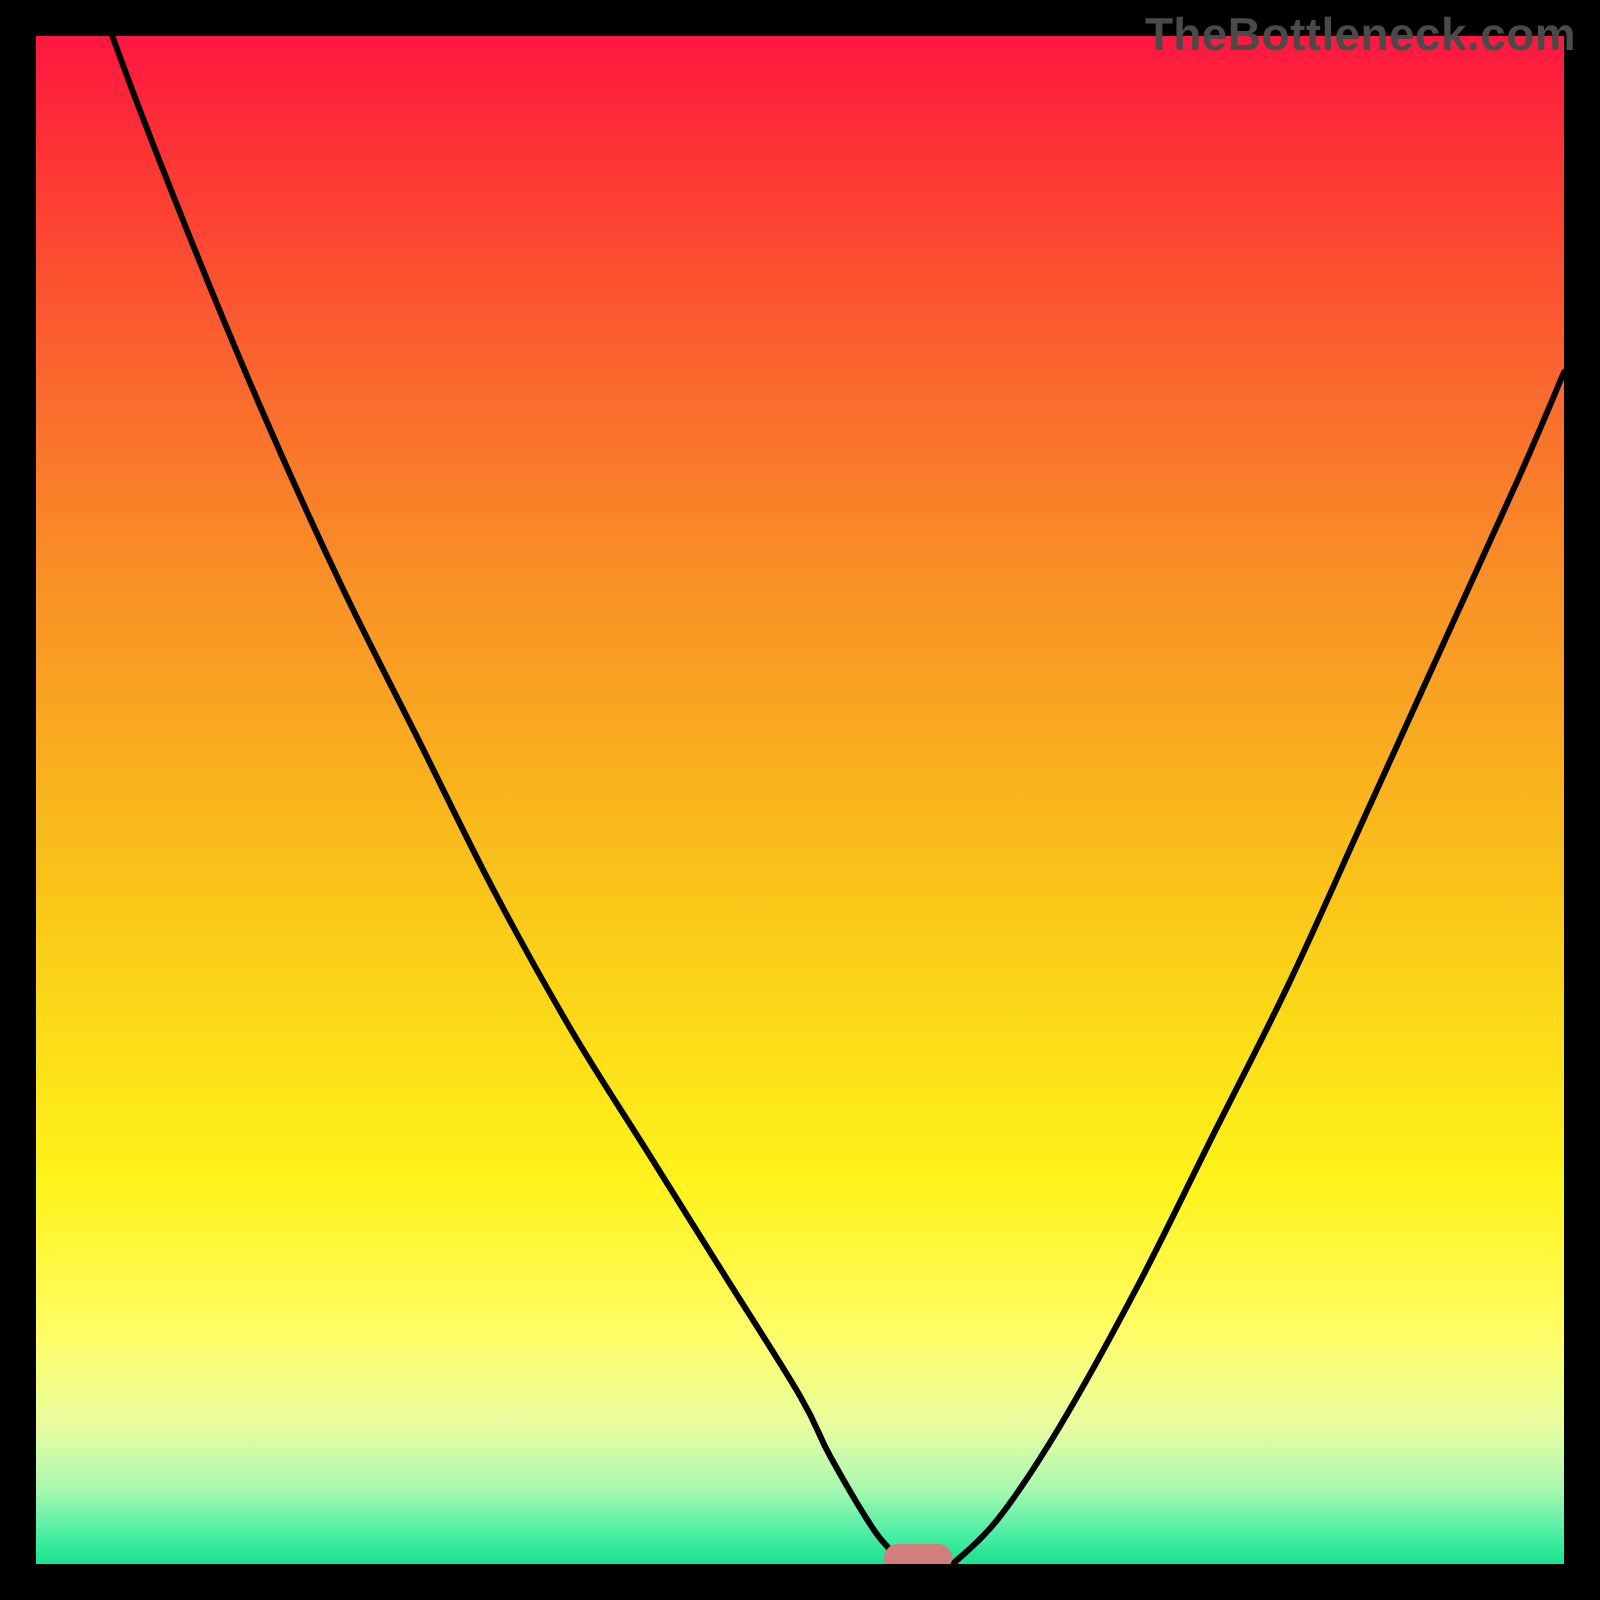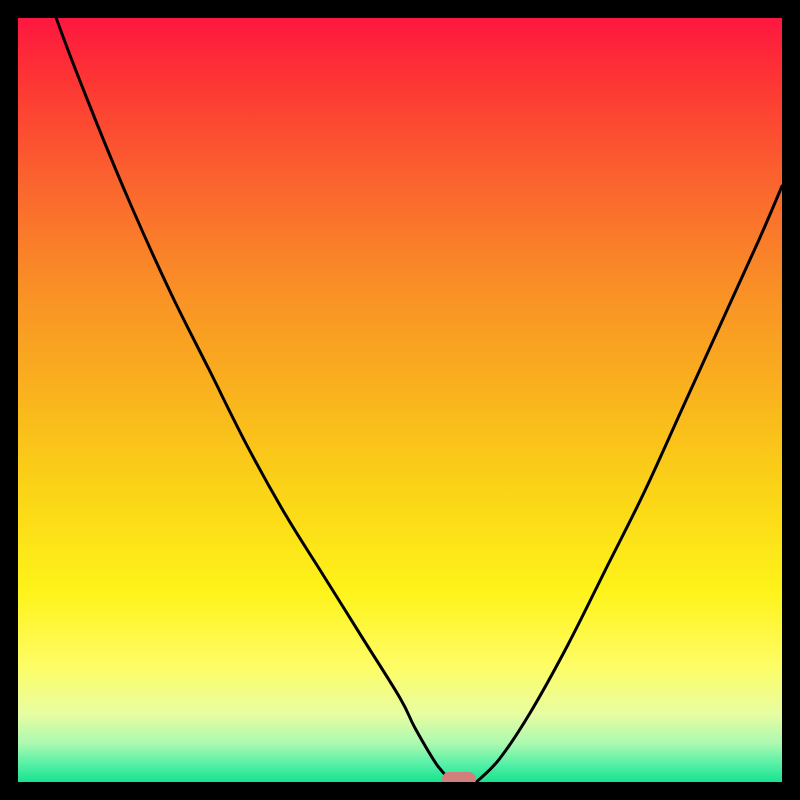--- a/index.html
+++ b/index.html
@@ -69,20 +69,21 @@
     position: absolute;
     height: 14px;
     border-radius: 7px;
     background: #d17e7c;
   }
 </style>
 </head>
 <body>
 
 <div class="outer">
+  <div class="watermark">TheBottleneck.com</div>
   <div class="plot">
     <div class="gradient"></div>
     <svg class="lines" viewBox="0 0 764 764" preserveAspectRatio="none">
       <g id="curve-group">
           <path d="M 0 -114.59999999999991 C 6.876 -93.97199999999992, 24.448 -38.505599999999994, 38.2 0 C 51.952000000000005 38.505599999999994, 62.64800000000001 64.94000000000005, 76.4 99.32000000000005 C 90.152 133.70000000000005, 100.848 159.37040000000002, 114.6 191 C 128.352 222.62959999999998, 139.048 246.16079999999997, 152.8 275.03999999999996 C 166.55200000000002 303.91919999999993, 177.248 323.936, 191 351.44 C 204.752 378.944, 215.44799999999998 401.71119999999996, 229.2 427.84 C 242.952 453.9688, 253.64799999999997 473.2216, 267.4 496.6 C 281.152 519.9784000000001, 291.848 535.7168, 305.6 557.72 C 319.35200000000003 579.7232, 330.048 596.8368, 343.8 618.84 C 357.552 640.8432, 372.3736 663.4576000000001, 382 679.96 C 391.6264 696.4624, 390.404 698.1432, 397.28000000000003 710.52 C 404.15600000000006 722.8968, 413.32400000000007 739.0936, 420.20000000000005 748.72 C 427.076 758.3464, 432.7296 761.2496, 435.47999999999996 764" fill="none" stroke="#000000" stroke-width="3" stroke-linecap="round"></path>
           <path d="M 458.4 764 C 462.5256 759.8744, 471.6936 753.4568, 481.32 741.08 C 490.9464 728.7032, 499.50320000000005 715.868, 511.88000000000005 695.24 C 524.2568 674.612, 536.328 652.6088, 550.0799999999999 626.48 C 563.8319999999999 600.3512000000001, 574.5279999999999 577.584, 588.28 550.0799999999999 C 602.032 522.5759999999999, 612.7280000000001 502.5592, 626.48 473.68 C 640.232 444.80080000000004, 650.928 419.89439999999996, 664.68 389.64 C 678.4319999999999 359.3856, 689.128 335.8544, 702.88 305.6 C 716.632 275.34560000000005, 730.0783999999999 246.31360000000006, 741.0799999999999 221.56000000000006 C 752.0816 196.80640000000005, 759.8744 177.70639999999995, 764 168.07999999999993" fill="none" stroke="#000000" stroke-width="3" stroke-linecap="round"></path>
         </g>
     </svg>
     <div class="marker" id="min-marker" style="left: 424.02px; width: 34.38px; top: 754px;"></div>
   </div>

